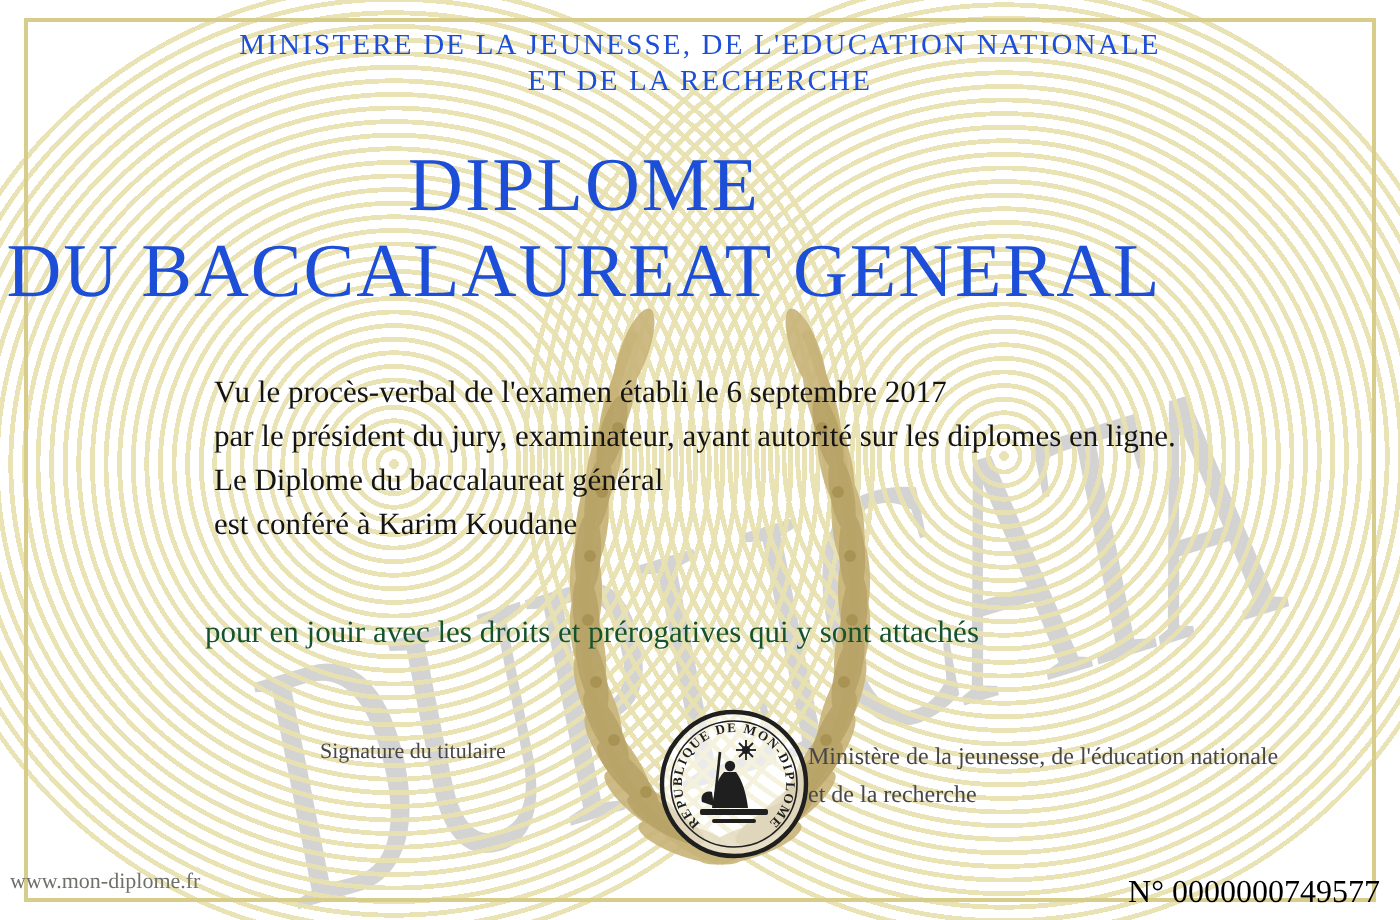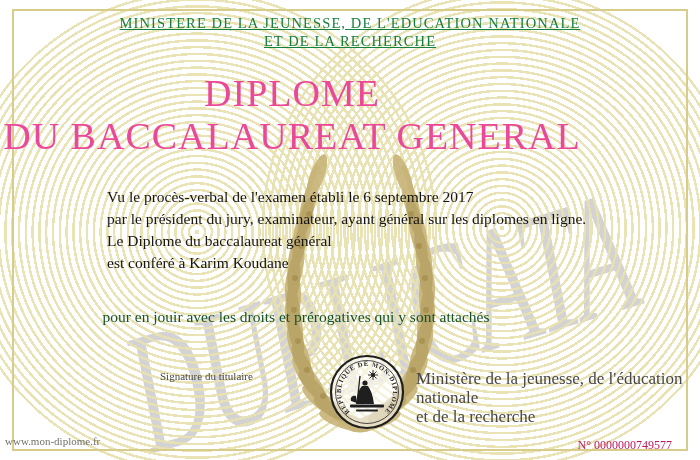--- a/index.html
+++ b/index.html
@@ -26,32 +26,32 @@
     position:absolute;left:138px;top:303px;z-index:1;
     font-size:175px;line-height:1;font-style:italic;font-weight:400;
     color:rgba(150,150,150,0.42);white-space:nowrap;letter-spacing:-4px;
     transform:rotate(-17deg) scaleX(0.58);transform-origin:30px 150px;
   }
   .wreath{position:absolute;left:225px;top:138px;z-index:2;}
   .seal{position:absolute;left:327px;top:352px;z-index:5;}
   .txt{position:absolute;z-index:6;}
   .header{
     left:0;top:14px;width:700px;text-align:center;
-    font-size:14.5px;line-height:18px;letter-spacing:1.1px;color:#15803d;text-decoration:underline;
+    font-size:14.5px;line-height:18px;letter-spacing:1.1px;color:#1d4ed8;
   }
   .title{
     left:0;top:72px;width:584px;text-align:center;
-    font-size:38px;line-height:43px;letter-spacing:1px;color:#ec4899;
+    font-size:38px;line-height:43px;letter-spacing:1px;color:#1d4ed8;
   }
   .body-text{left:68px;top:186px;font-size:15.5px;line-height:22px;color:#141414;margin-left:39px;}
   .grant-line{left:60px;top:308px;width:472px;text-align:center;font-size:15.5px;color:#14532d;}
   .signature{left:160px;top:370px;font-size:11px;color:#47474a;}
-  .ministry{left:404px;top:369px;font-size:17px;line-height:19px;color:#47474a;padding-left:12px;}
+  .ministry{left:404px;top:369px;font-size:12px;line-height:19px;color:#47474a;}
   .website{left:5px;top:435px;font-size:11px;color:#70706a;}
-  .serial{right:28px;top:438px;font-size:12px;color:#be185d;}
+  .serial{right:10px;top:438px;font-size:16px;color:#000000;}
 </style>
 </head>
 <body>
 
 <div id="page">
 
   <div class="watermark">DUPLICATA</div>
 
   <div class="disk disk-left"></div>
   <div class="disk disk-right"></div>
@@ -126,21 +126,21 @@
     <div>ET DE LA RECHERCHE</div>
   </div>
 
   <div class="txt title">
     <div>DIPLOME</div>
     <div>DU BACCALAUREAT GENERAL</div>
   </div>
 
   <div class="txt body-text">
     <div>Vu le procès-verbal de l'examen établi le 6 septembre 2017</div>
-    <div>par le président du jury, examinateur, ayant général sur les diplomes en ligne.</div>
+    <div>par le président du jury, examinateur, ayant autorité sur les diplomes en ligne.</div>
     <div>Le Diplome du baccalaureat général</div>
     <div>est conféré à Karim Koudane</div>
   </div>
 
   <div class="txt grant-line">pour en jouir avec les droits et prérogatives qui y sont attachés</div>
 
   <div class="txt signature">Signature du titulaire</div>
 
   <svg class="seal" width="80" height="80" viewBox="0 0 80 80">
     <circle cx="40" cy="40" r="36" fill="rgba(255,255,255,0.55)" stroke="#1f1f1f" stroke-width="2.2"></circle>

